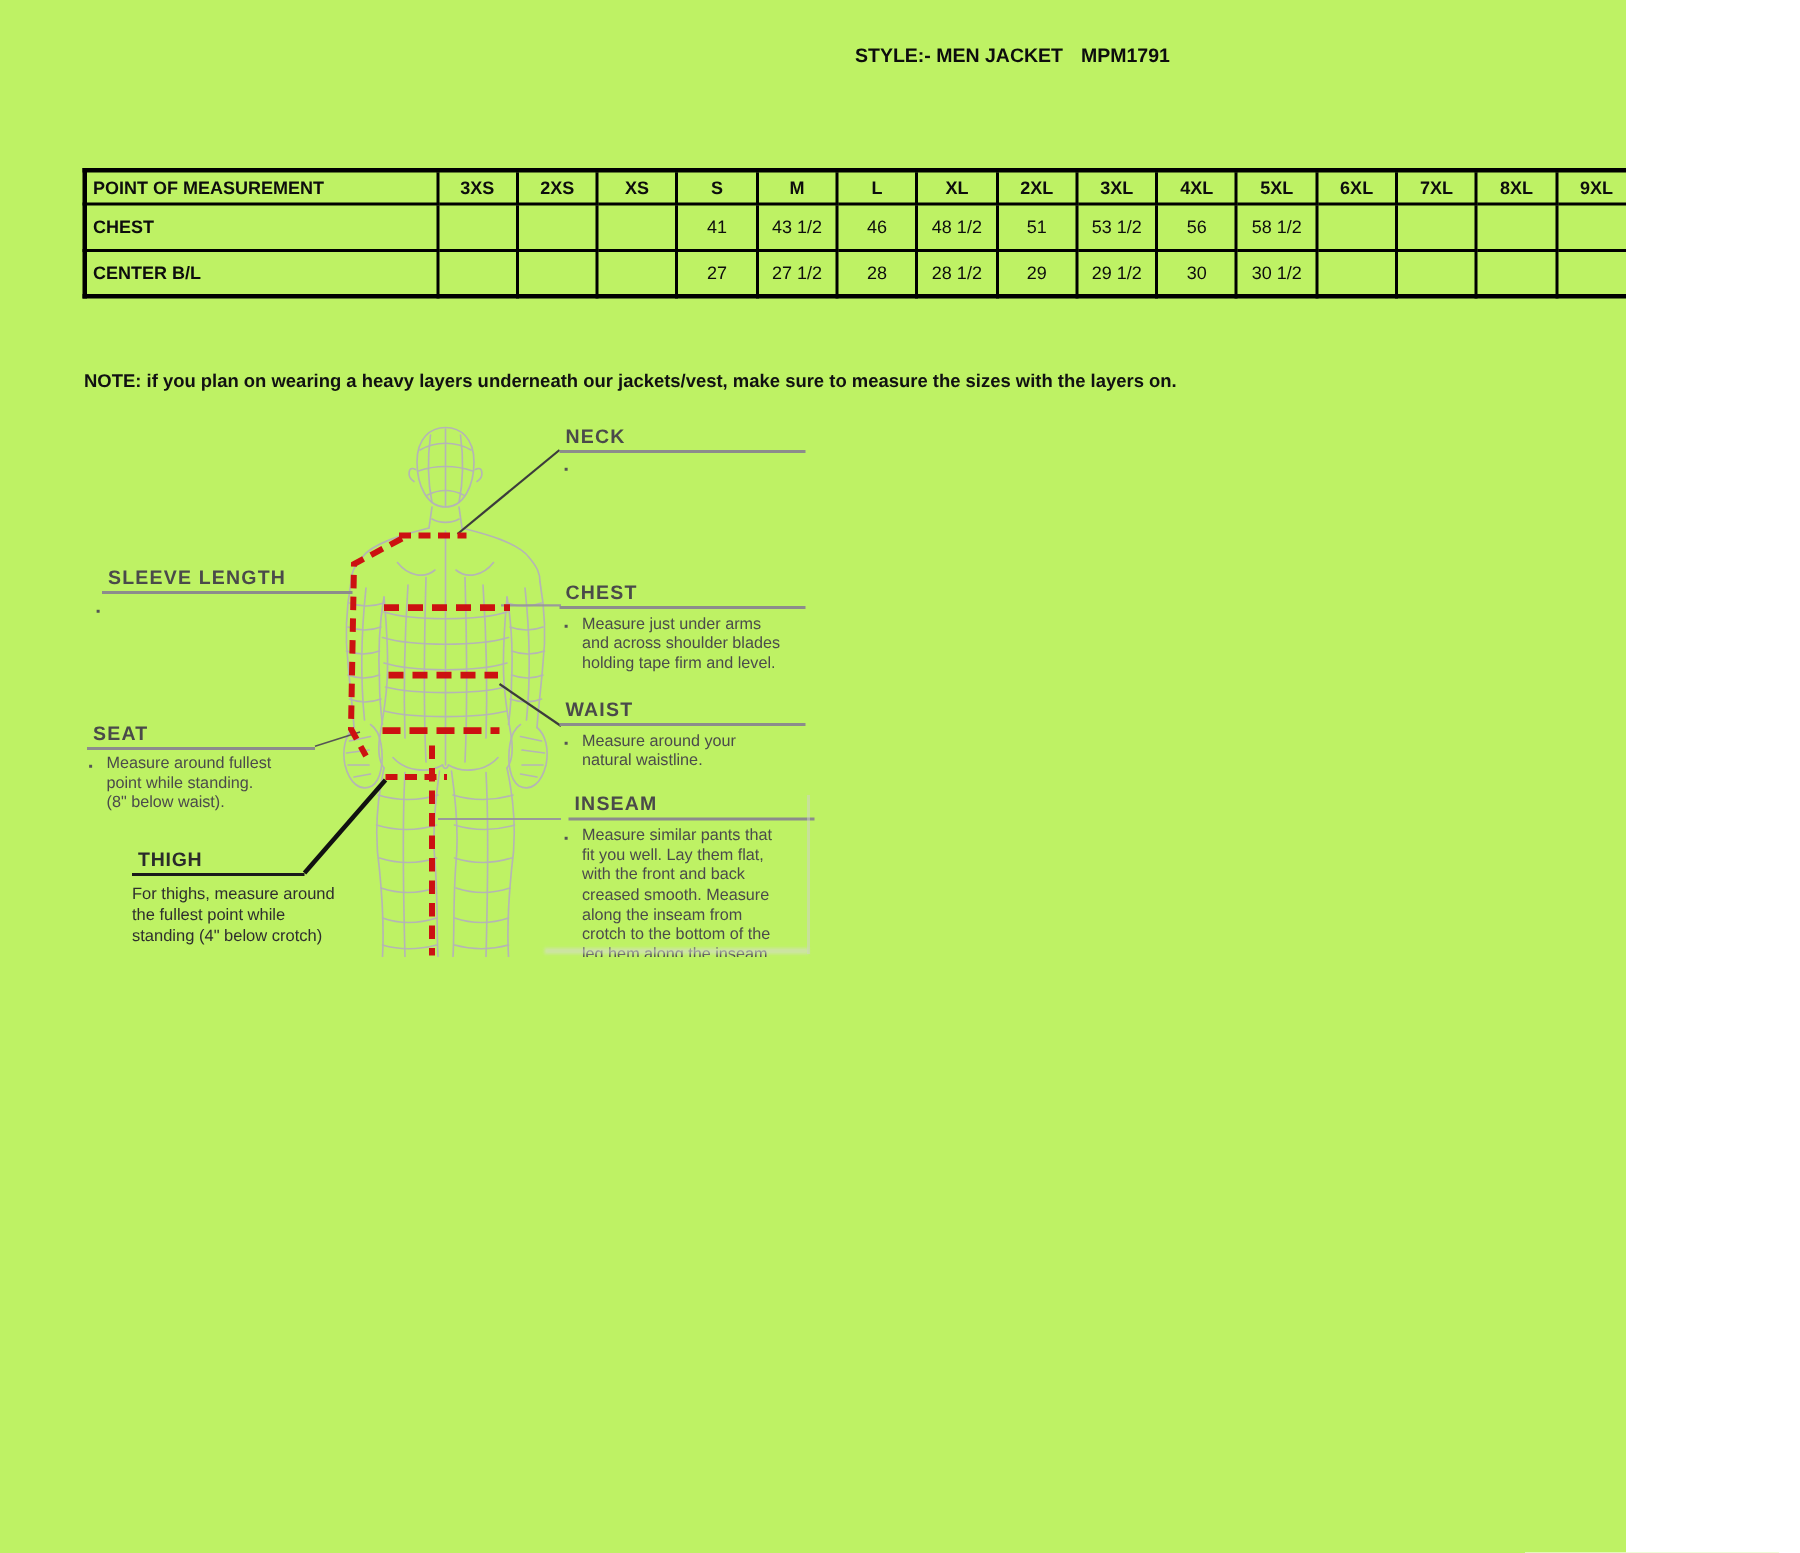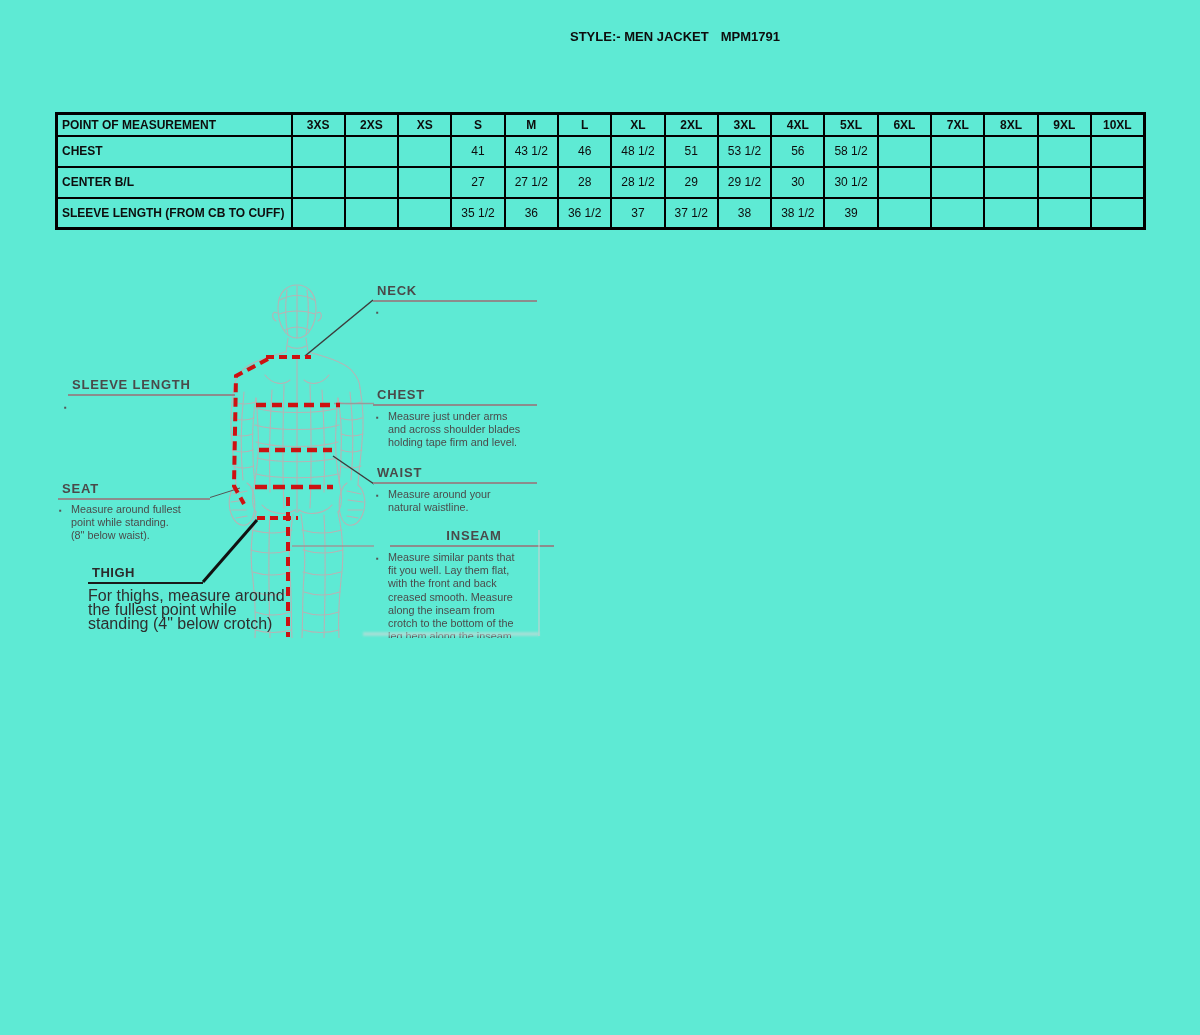--- a/index.html
+++ b/index.html
@@ -6,21 +6,21 @@
     --measure-line:#cc1111;
     --figure-line:#b5b5b5;
     --leader-dark:#3c3c3c;
     --leader-gray:#9a9a9a;
     --heading-text:#4a4a4a;
     --body-text:#4b4b4b;
   }
   *{box-sizing:border-box;margin:0;padding:0}
   html,body{background:#ffffff}
   body{font-family:"Liberation Sans",sans-serif;}
-  .page{position:relative;width:1200px;height:1035px;background:#5eead4;overflow:hidden;}
+  .page{position:relative;width:1084px;height:1035px;background:#bef264;overflow:hidden;}
 
   
   .title{position:absolute;left:570px;top:29px;white-space:nowrap;font-size:13px;font-weight:bold;color:#0d0d0d;}
   .title .code{margin-left:12px;}
 
   
   .size-table{position:absolute;left:55px;top:112px;width:1088px;border-collapse:collapse;table-layout:fixed;border:3px solid #000;}
   .size-table th,.size-table td{border:2px solid #000;font-size:12px;color:#0d0d0d;padding:0 3px;overflow:hidden;white-space:nowrap;}
   .size-table thead tr{height:22px;}
   .size-table tbody tr{height:31px;}
@@ -32,35 +32,35 @@
   .note{position:absolute;left:56px;top:247px;font-size:12.3px;font-weight:bold;color:#111;}
 
   
   .diagram{position:absolute;left:0;top:280px;width:560px;height:358px;overflow:hidden;}
   .diagram svg{position:absolute;left:0;top:0;}
   .gh{position:absolute;font-size:13px;font-weight:bold;letter-spacing:.8px;color:var(--heading-text);
       border-bottom:2px solid #8c8c8c;padding:0 0 2px 4px;height:19px;}
   .hd-neck{left:373px;top:3px;width:164px;}
   .hd-chest{left:373px;top:107px;width:164px;}
   .hd-waist{left:373px;top:185px;width:164px;}
-  .hd-inseam{left:390px;top:248px;width:164px;text-align:center;}
+  .hd-inseam{left:379px;top:248px;width:164px;}
   .hd-sleeve{left:68px;top:97px;width:167px;}
   .hd-seat{left:58px;top:201px;width:152px;}
   .hd-thigh{left:88px;top:285px;width:115px;border-bottom:2.5px solid #1a1a1a;color:#2b2b2b;letter-spacing:.5px;}
 
   .gt{position:absolute;font-size:10.8px;line-height:13.2px;color:var(--body-text);white-space:pre-line;width:180px;}
   .gt.bulleted{padding-left:13px;}
   .gt .bullet{position:absolute;left:1px;top:1px;font-size:8px;color:#555;}
   .txt-neck{left:375px;top:25px;}
   .txt-chest{left:375px;top:130px;}
   .txt-waist{left:375px;top:208px;}
   .txt-inseam{left:375px;top:271px;}
   .txt-sleeve{left:63px;top:120px;}
   .txt-seat{left:58px;top:223px;}
-  .txt-thigh{left:88px;top:309px;color:#2e2e2e;font-size:16px;line-height:14px;width:200px;}
+  .txt-thigh{left:88px;top:309px;color:#2e2e2e;font-size:11px;line-height:14px;width:200px;}
 
   .scan-bottom{position:absolute;left:363px;top:352px;width:176px;height:4px;background:#d9d9d9;opacity:.55;filter:blur(1px);}
   .scan-right{position:absolute;left:538px;top:250px;width:2px;height:106px;background:#cfcfcf;opacity:.5;}
 </style>
 </head>
 <body>
 
 <div class="page">
 
   <div class="title">
@@ -140,42 +140,24 @@
           <td>29</td>
           <td>29 1/2</td>
           <td>30</td>
           <td>30 1/2</td>
           <td></td>
           <td></td>
           <td></td>
           <td></td>
           <td></td>
         </tr>
-        <tr>
-          <th class="rowlabel">SLEEVE LENGTH (FROM CB TO CUFF)</th>
-          <td></td>
-          <td></td>
-          <td></td>
-          <td>35 1/2</td>
-          <td>36</td>
-          <td>36 1/2</td>
-          <td>37</td>
-          <td>37 1/2</td>
-          <td>38</td>
-          <td>38 1/2</td>
-          <td>39</td>
-          <td></td>
-          <td></td>
-          <td></td>
-          <td></td>
-          <td></td>
-        </tr>
       </tbody>
   </table>
 
+  <div class="note">NOTE: if you plan on wearing a heavy layers underneath our jackets/vest, make sure to measure the sizes with the layers on.</div>
 
   <div class="diagram">
 
     <svg width="560" height="358" viewBox="0 0 560 358">
 
       <g fill="none" stroke="var(--figure-line)" stroke-width="1.1" stroke-linecap="round">
         <path d="M278,28 C278,12 287,5 297,5 C307,5 316,12 316,28 C316,44 309,58 297,58 C285,58 278,44 278,28 Z"></path>
         <path d="M277,33 c-5,-3 -6,5 -1,8"></path>
           <path d="M317,33 c5,-3 6,5 1,8"></path>
         <path d="M280,20 C290,14 304,14 314,20"></path>

